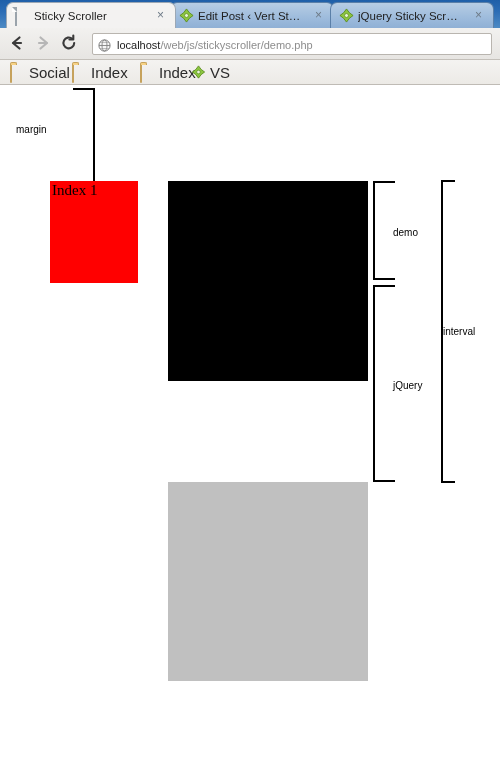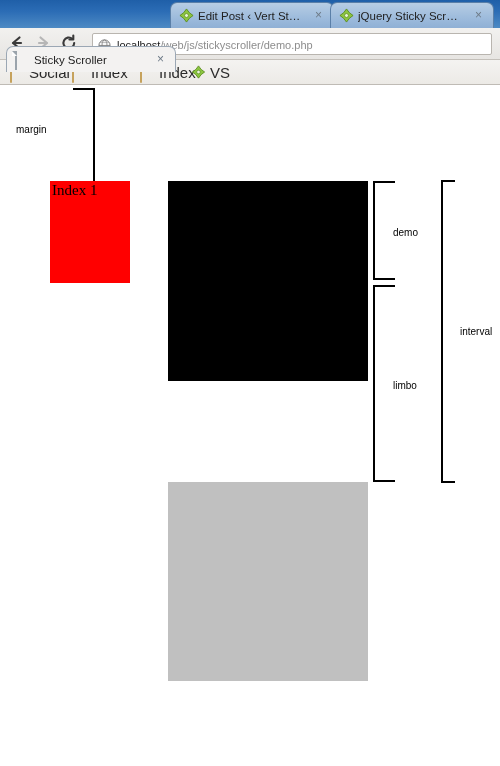--- a/index.html
+++ b/index.html
@@ -39,21 +39,20 @@
     border-top-left-radius: 7px;
     border-top-right-radius: 7px;
     overflow: hidden;
     white-space: nowrap;
   }
   .tab.active {
     background: #f3f2f1;
     border: 1px solid #9ba7b4;
     border-bottom: none;
     z-index: 5;
-    margin-top: 44px;
   }
   .tab.inactive {
     background: linear-gradient(to bottom, #b7cde4 0%, #9dbbdc 60%, #8fb0d5 100%);
     border: 1px solid #5a7fa8;
     border-bottom: none;
     z-index: 2;
   }
   .tab-favicon {
     position: absolute;
     left: 8px; top: 5px;
@@ -347,30 +346,30 @@
       <span class="bm-label">VS</span>
     </div>
   </div>
 </div>
 
 <div class="page">
 
   <div class="bracket flip" style="left:73px; top:3px; width:22px; height:95px;"></div>
   <div class="anno-label" style="left:16px; top:36px;">margin</div>
 
-  <div class="box box-red" style="left:50px; top:96px; width:80px; height:102px;">
+  <div class="box box-red" style="left:50px; top:96px; width:88px; height:102px;">
     <span class="box-index-label">Index 1</span>
   </div>
 
   <div class="box box-black" style="left:168px; top:96px; width:200px; height:200px;"></div>
 
   <div class="box box-gray" style="left:168px; top:397px; width:200px; height:199px;"></div>
 
   <div class="bracket" style="left:373px; top:96px; width:22px; height:99px;"></div>
   <div class="anno-label" style="left:393px; top:139px;">demo</div>
 
   <div class="bracket" style="left:373px; top:200px; width:22px; height:197px;"></div>
-  <div class="anno-label" style="left:393px; top:292px;">limbo</div>
+  <div class="anno-label" style="left:393px; top:292px;">jQuery</div>
 
   <div class="bracket" style="left:441px; top:95px; width:14px; height:303px;"></div>
-  <div class="anno-label" style="left:443px; top:238px;margin-left:17px;">interval</div>
+  <div class="anno-label" style="left:443px; top:238px;">interval</div>
 
 </div>
 
 </body></html>

